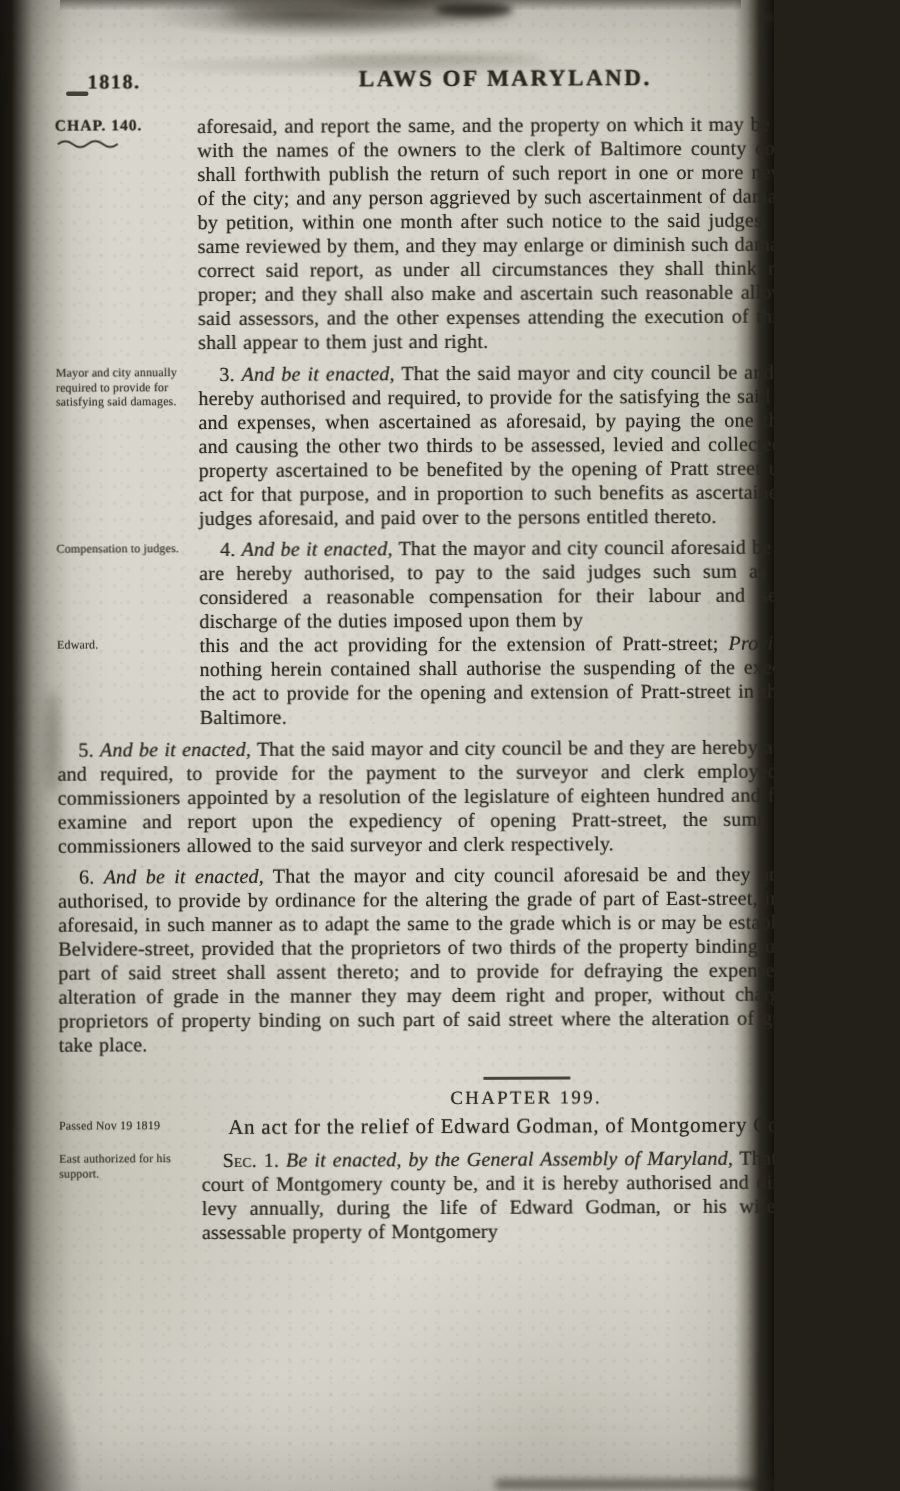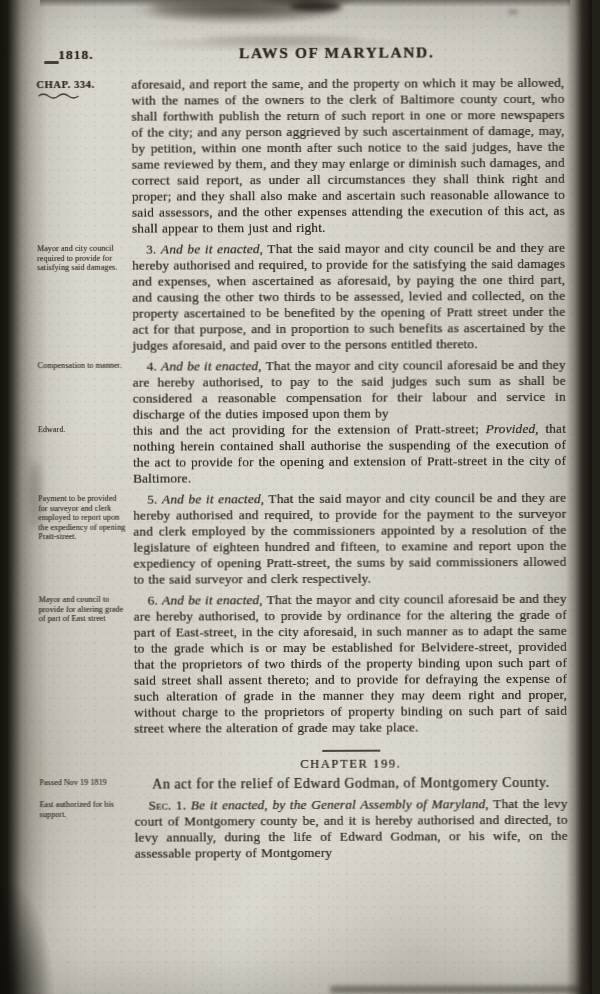--- a/index.html
+++ b/index.html
@@ -3,21 +3,21 @@
 <meta charset="utf-8">
 <style>
   html, body { margin: 0; padding: 0; }
   body {
     width: 600px; height: 994px;
     background: #23201a;
     font-family: "Liberation Serif", "DejaVu Serif", serif;
     overflow: hidden;
   }
   .page {
-    position: relative; width: 592px; height: 994px; overflow: hidden;
+    position: relative; width: 516px; height: 994px; overflow: hidden;
     background: var(--paper, #d8d5cc);
   }
   
   .paper {
     position: absolute; inset: 0;
     background:
       radial-gradient(150px 22px at 40% 1%, rgba(52,47,38,.50), transparent 72%),
       radial-gradient(70px 12px at 52% 0%, rgba(38,34,27,.55), transparent 72%),
       radial-gradient(220px 12px at 47% 4.4%, rgba(72,66,54,.22), transparent 70%),
       radial-gradient(320px 520px at 8% 78%, rgba(92,86,71,.16), transparent 70%),
@@ -137,65 +137,59 @@
       <div class="margin-col">
         <div class="year">1818.</div>
       </div>
       <div class="text-col">
         <div class="page-title">LAWS OF MARYLAND.</div>
       </div>
     </div>
     <div class="blocks">
         <div class="block-row cont">
           <div class="margin-col">
-            <div class="chap-label">CHAP. 334.</div>
+            <div class="chap-label">CHAP. 140.</div>
             <svg width="44" height="9" class="squiggle">
               <path d="M2,5 Q7,1 12,5 T22,5 T32,5 T42,5" fill="none" stroke="#3c372d" stroke-width="1.3"></path>
             </svg>
           </div>
           <div class="text-col">
             <p class="body-text"><span>aforesaid, and report the same, and the property on which it may be allowed, with the names of the owners to the clerk of Baltimore county court, who shall forthwith publish the return of such report in one or more newspapers of the city; and any person aggrieved by such ascertainment of damage, may, by petition, within one month after such notice to the said judges, have the same reviewed by them, and they may enlarge or diminish such damages, and correct said report, as under all circumstances they shall think right and proper; and they shall also make and ascertain such reasonable allowance to said assessors, and the other expenses attending the execution of this act, as shall appear to them just and right.</span></p>
           </div>
         </div>
         <div class="block-row">
           <div class="margin-col">
-            <div class="margin-note">Mayor and city council required to provide for satisfying said damages.</div>
+            <div class="margin-note">Mayor and city annually required to provide for satisfying said damages.</div>
           </div>
           <div class="text-col">
             <p class="body-text indent"><span>3. </span><span class="it">And be it enacted,</span><span> That the said mayor and city council be and they are hereby authorised and required, to provide for the satisfying the said damages and expenses, when ascertained as aforesaid, by paying the one third part, and causing the other two thirds to be assessed, levied and collected, on the property ascertained to be benefited by the opening of Pratt street under the act for that purpose, and in proportion to such benefits as ascertained by the judges aforesaid, and paid over to the persons entitled thereto.</span></p>
           </div>
         </div>
         <div class="block-row">
           <div class="margin-col">
-            <div class="margin-note">Compensation to manner.</div>
+            <div class="margin-note">Compensation to judges.</div>
           </div>
           <div class="text-col">
             <p class="body-text indent"><span>4. </span><span class="it">And be it enacted,</span><span> That the mayor and city council aforesaid be and they are hereby authorised, to pay to the said judges such sum as shall be considered a reasonable compensation for their labour and service in discharge of the duties imposed upon them by</span></p>
           </div>
         </div>
         <div class="block-row cont">
           <div class="margin-col">
             <div class="margin-note">Edward.</div>
           </div>
           <div class="text-col">
             <p class="body-text"><span>this and the act providing for the extension of Pratt-street; </span><span class="it">Provided,</span><span> that nothing herein contained shall authorise the suspending of the execution of the act to provide for the opening and extension of Pratt-street in the city of Baltimore.</span></p>
           </div>
         </div>
         <div class="block-row">
-          <div class="margin-col">
-            <div class="margin-note">Payment to be provided for surveyor and clerk employed to report upon the expediency of opening Pratt-street.</div>
-          </div>
           <div class="text-col">
             <p class="body-text indent"><span>5. </span><span class="it">And be it enacted,</span><span> That the said mayor and city council be and they are hereby authorised and required, to provide for the payment to the surveyor and clerk employed by the commissioners appointed by a resolution of the legislature of eighteen hundred and fifteen, to examine and report upon the expediency of opening Pratt-street, the sums by said commissioners allowed to the said surveyor and clerk respectively.</span></p>
           </div>
         </div>
         <div class="block-row">
-          <div class="margin-col">
-            <div class="margin-note">Mayor and council to provide for altering grade of part of East street</div>
-          </div>
           <div class="text-col">
             <p class="body-text indent"><span>6. </span><span class="it">And be it enacted,</span><span> That the mayor and city council aforesaid be and they are hereby authorised, to provide by ordinance for the altering the grade of part of East-street, in the city aforesaid, in such manner as to adapt the same to the grade which is or may be established for Belvidere-street, provided that the proprietors of two thirds of the property binding upon such part of said street shall assent thereto; and to provide for defraying the expense of such alteration of grade in the manner they may deem right and proper, without charge to the proprietors of property binding on such part of said street where the alteration of grade may take place.</span></p>
           </div>
         </div>
         <div class="block-row heading-row">
           <div class="margin-col"></div>
           <div class="text-col">
             <div class="chapter-rule"></div>
             <div class="chapter-heading">CHAPTER 199.</div>
           </div>

